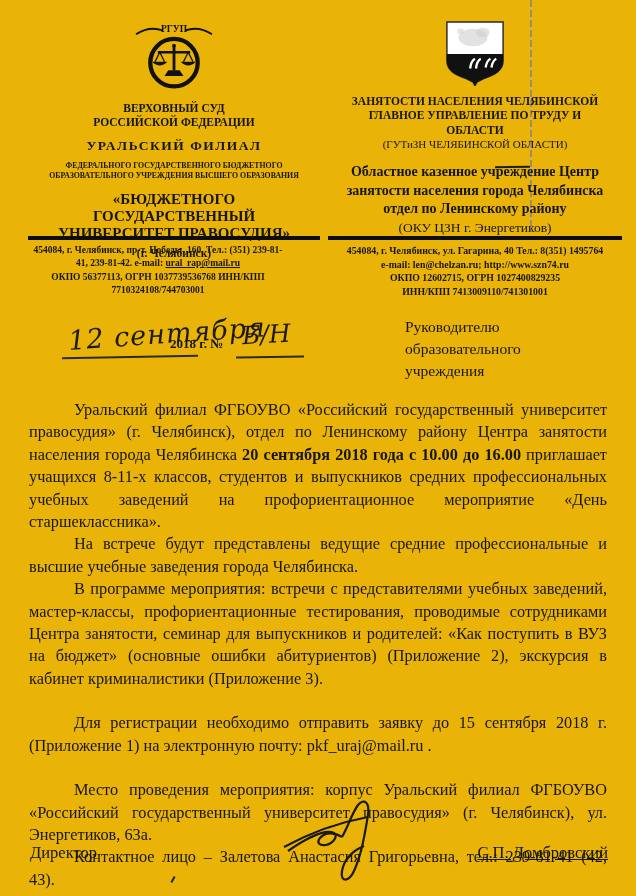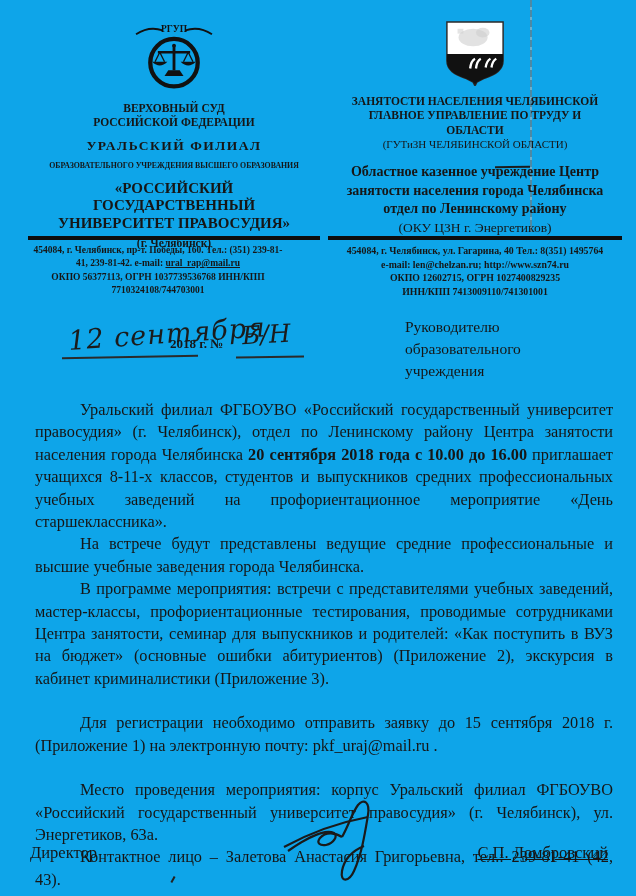--- a/index.html
+++ b/index.html
@@ -1,20 +1,20 @@
 <!DOCTYPE html>
 <html lang="ru"><head>
 <meta charset="utf-8">
 <style>
   html,body{margin:0;padding:0;background:#e8e8e8;}
   .page{
     position:relative;
     width:636px;height:896px;
     margin:0 auto;
-    background:#0ea5e9;
+    background:#eab308;
     font-family:"Liberation Serif", serif;
     color:#161616;
     overflow:hidden;
   }
   
   .org-col{position:absolute;top:20px;text-align:center;}
   .org-left{left:28px;width:292px;}
   .org-right{left:328px;width:294px;}
   .org-logo{display:block;margin:0 auto 8px auto;}
   .court-line{font-weight:bold;font-size:11.5px;line-height:1.2;}
@@ -44,21 +44,21 @@
   .ref-area{position:absolute;left:40px;top:318px;width:320px;height:48px;}
   .hw{font-family:"DejaVu Serif", serif;font-style:italic;color:#1b1b1b;white-space:nowrap;}
   .hw-date{position:absolute;left:28px;top:0px;font-size:27px;transform:rotate(-4deg);letter-spacing:1px;}
   .ref-printed{position:absolute;left:130px;top:18px;font-size:13px;font-weight:bold;}
   .hw-number{position:absolute;left:202px;top:2px;font-size:25px;transform:rotate(-3deg);}
   .ref-blank1{position:absolute;left:22px;top:38px;width:136px;height:1.5px;background:#2a2a2a;transform:rotate(-1deg);}
   .ref-blank2{position:absolute;left:196px;top:38px;width:68px;height:1.5px;background:#2a2a2a;transform:rotate(-1deg);}
   
   .recipient{position:absolute;left:405px;top:316px;width:190px;font-size:15.5px;line-height:1.42;}
   
-  .body-text{position:absolute;left:35px;top:399px;width:578px;font-size:16.3px;line-height:22.4px;text-align:justify;}
+  .body-text{position:absolute;left:29px;top:399px;width:578px;font-size:16.3px;line-height:22.4px;text-align:justify;}
   .body-text p{margin:0;text-indent:45px;}
   .body-text p.gap{margin-top:22px;}
   .b{font-weight:bold;}
   
   .position-label{position:absolute;left:30px;top:843px;font-size:16.5px;}
   .sign-svg{position:absolute;left:278px;top:791px;}
   .signer-name{position:absolute;left:430px;top:843px;width:178px;font-size:16.5px;text-align:right;text-decoration:underline;}
 </style>
 </head>
 <body>
@@ -83,24 +83,25 @@
       <path d="M25,44 Q33,52 41,44 Z" fill="#111"></path>
       <line x1="63" y1="34" x2="58" y2="44" stroke="#111" stroke-width="1.4"></line>
       <line x1="63" y1="34" x2="68" y2="44" stroke="#111" stroke-width="1.4"></line>
       <path d="M55,44 Q63,52 71,44 Z" fill="#111"></path>
       <path d="M42,53 L54,53 L58,59 L38,59 Z" fill="#111"></path>
     </svg>
     <div class="court-line">ВЕРХОВНЫЙ СУД</div>
     <div class="court-line">РОССИЙСКОЙ ФЕДЕРАЦИИ</div>
     <div class="branch-line">УРАЛЬСКИЙ ФИЛИАЛ</div>
     <div class="founder-line">
+      <div>ФЕДЕРАЛЬНОГО ГОСУДАРСТВЕННОГО БЮДЖЕТНОГО</div>
       <div>ОБРАЗОВАТЕЛЬНОГО УЧРЕЖДЕНИЯ ВЫСШЕГО ОБРАЗОВАНИЯ</div>
     </div>
     <div class="univ-block">
-      <div class="univ-line">«РОССИЙСКИЙ</div>
+      <div class="univ-line">«БЮДЖЕТНОГО</div>
       <div class="univ-line">ГОСУДАРСТВЕННЫЙ</div>
       <div class="univ-line">УНИВЕРСИТЕТ ПРАВОСУДИЯ»</div>
     </div>
     <div class="city-line">(г. Челябинск)</div>
   </div>
 
   <div class="org-col org-right">
     <svg class="org-logo" width="62" height="66" viewBox="0 0 64 68">
       <path d="M3,2 H61 V42 C61,52 52,57 42,60 L34,64 L32,68 L30,64 L22,60 C12,57 3,52 3,42 Z" fill="#fff" stroke="#2a2a2a" stroke-width="1.5"></path>
       <ellipse cx="30" cy="18" rx="15" ry="9" fill="#d8d8d8" opacity="0.75"></ellipse>

